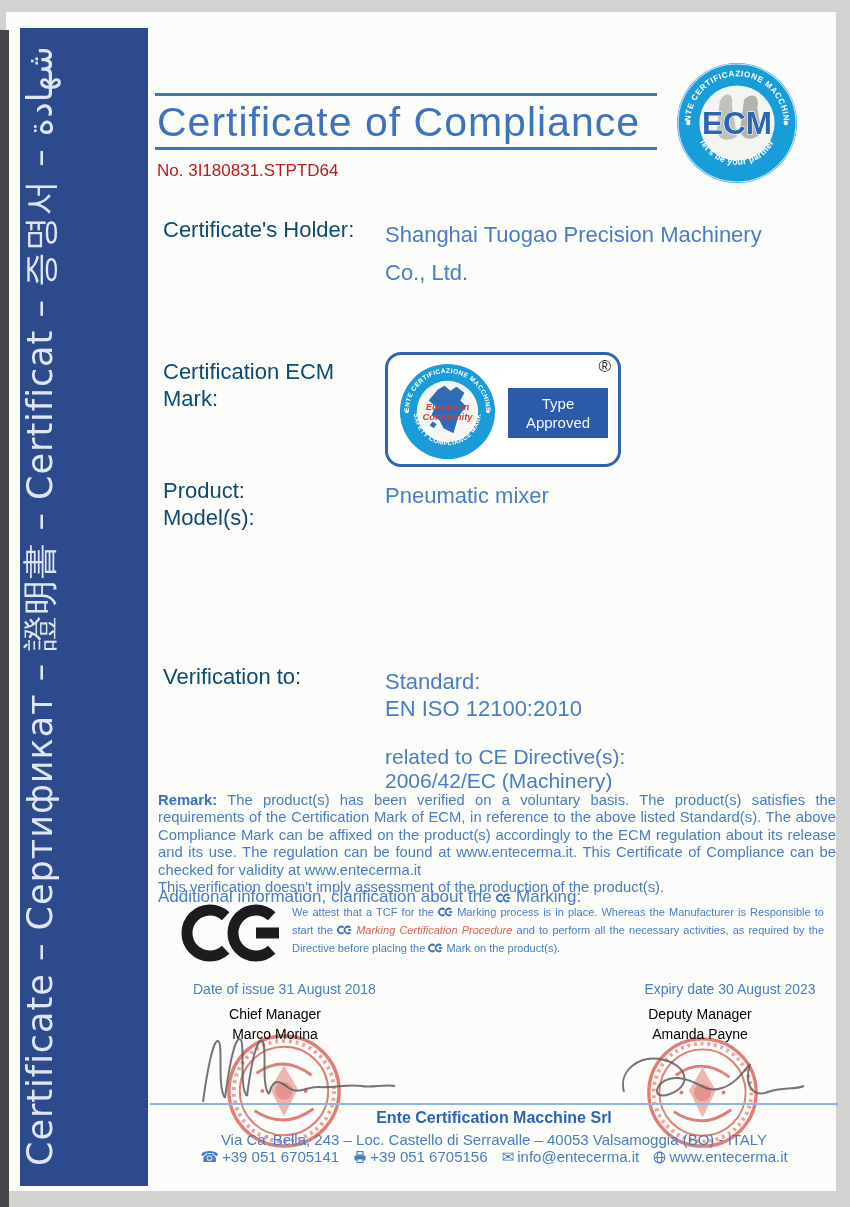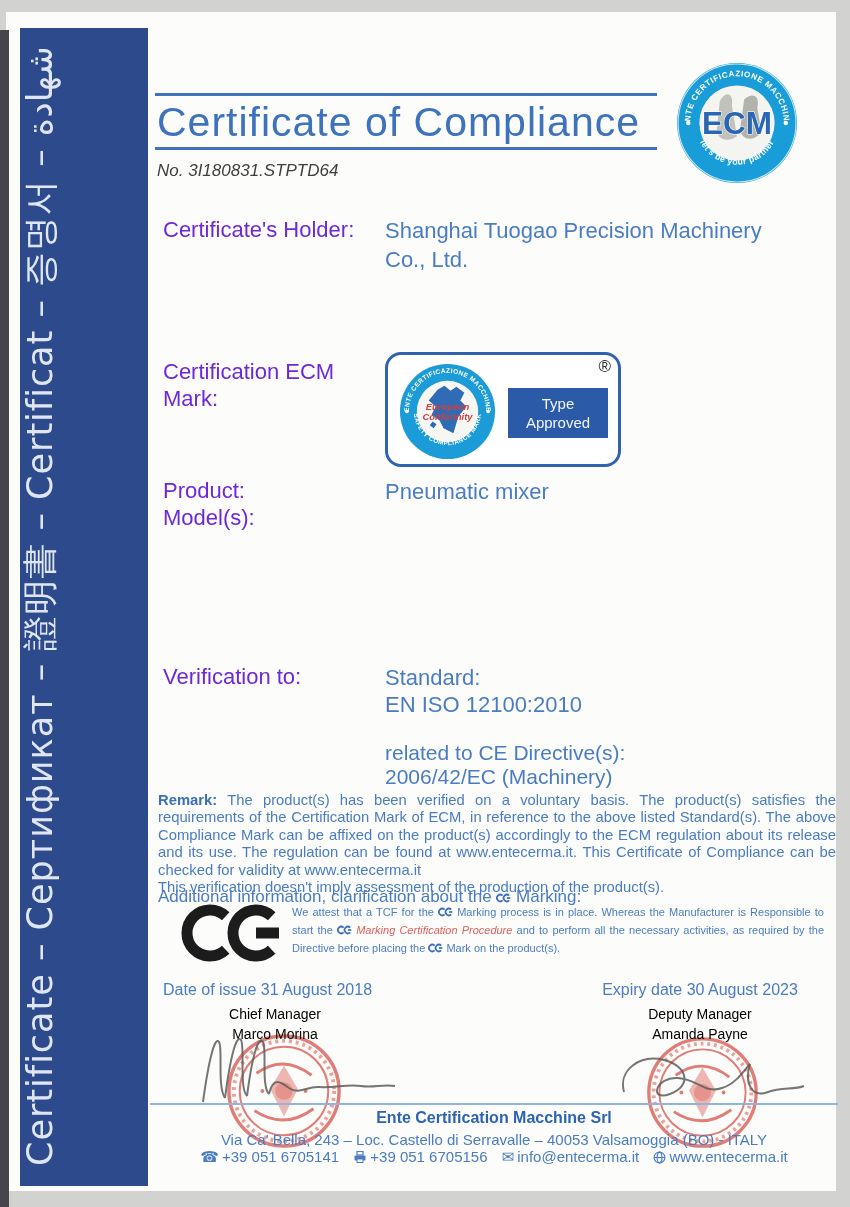--- a/index.html
+++ b/index.html
@@ -10,42 +10,42 @@
   .edge-left { position:absolute; left:0; top:30px; width:9px; height:1177px; background:#45454a; }
   .abs { position:absolute; }
 
   .sidebar { position:absolute; left:20px; top:28px; width:128px; height:1158px; background:#2c4a8c; }
   .side-label { position:absolute; left:44px; bottom:20px; transform-origin:0 100%;
     transform:rotate(-90deg); white-space:nowrap; font-family:"DejaVu Sans", sans-serif;
     font-size:35px; letter-spacing:1px; color:#dfe6f2; font-weight:400; }
 
   .rule { position:absolute; height:3px; background:#4073ba; }
   .title { position:absolute; left:157px; top:99px; font-size:41px; color:#3d72bd; letter-spacing:1px; }
-  .certno { position:absolute; left:157px; top:161px; font-size:17px; color:#404040;font-style:italic; }
-
-  .lbl { position:absolute; left:163px; width:195px; font-size:22px; color:#6d28d9; line-height:27px; }
-  .val { position:absolute; left:385px; font-size:22px; color:#4a7cc4; line-height:29px; }
+  .certno { position:absolute; left:157px; top:161px; font-size:17px; color:#b91c1c; }
+
+  .lbl { position:absolute; left:163px; width:195px; font-size:22px; color:#0c4a6e; line-height:27px; }
+  .val { position:absolute; left:385px; font-size:22px; color:#4a7cc4; line-height:38px; }
   .preline { white-space:pre-line; }
 
   .mark-box { position:absolute; left:385px; top:352px; width:236px; height:115px;
     border:3px solid #2f63ae; border-radius:16px; background:#fff; }
   .type-box { position:absolute; left:120px; top:33px; width:100px; height:50px; background:#2b5aa8;
     color:#f2f5fa; font-size:15px; line-height:1.3; display:flex; align-items:center; justify-content:center;
     text-align:center; }
   .reg { position:absolute; right:7px; top:2px; font-size:17px; color:#2c2c2c; }
 
   .remark { position:absolute; left:158px; top:792px; width:678px; font-size:14.8px; line-height:17.4px;
     color:#4a7cc2; text-align:justify; }
   .remark b { color:#3b6fb8; }
   .addl { position:absolute; left:158px; top:887px; font-size:17px; color:#4a7cc2; }
   .ce-par { position:absolute; left:292px; top:904px; width:532px; font-size:11px; line-height:17.8px;
     color:#4a7cc2; text-align:justify; }
   .red-it { color:#dd5f5a; font-style:italic; }
 
-  .date-line { position:absolute; top:981px; font-size:16px; color:#4a7cc4; }
+  .date-line { position:absolute; top:981px; font-size:14px; color:#4a7cc4;margin-left:30px; }
   .sig-role { font-size:14px; color:#000000; text-align:center; line-height:20px; }
 
   .footer-line { position:absolute; left:150px; top:1103px; width:688px; height:2px; background:#8fb4dd; }
   .footer { position:absolute; left:150px; top:1109px; width:688px; text-align:center; color:#4a7cc0; }
   .f-company { font-size:16px; font-weight:bold; color:#2d63b2; }
   .f-addr { font-size:15px; margin-top:4px; }
   .f-contact { font-size:15px; margin-top:0; }
   .f-contact .ic { color:#4a7cc4; margin:0 3px 0 10px; }
   svg text { font-family:"Liberation Sans", sans-serif; }
   .stamp { mix-blend-mode:multiply; }

